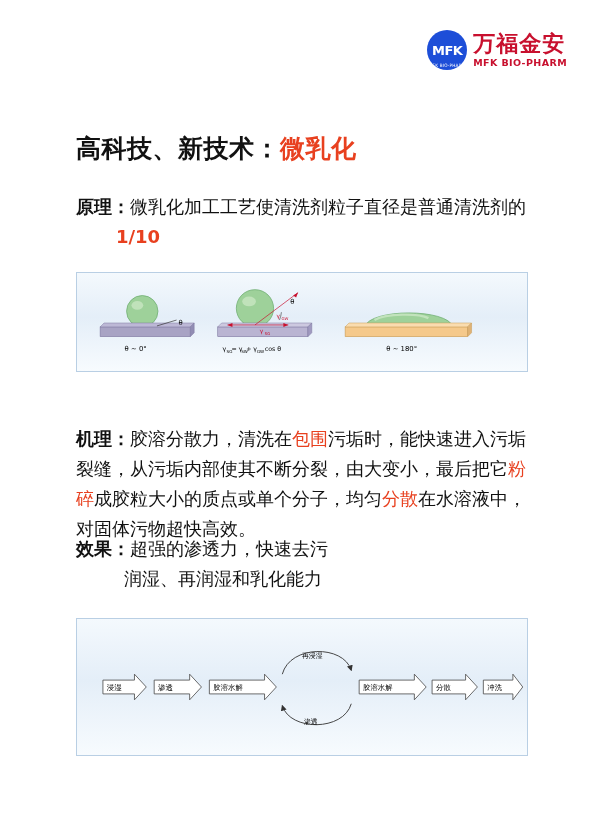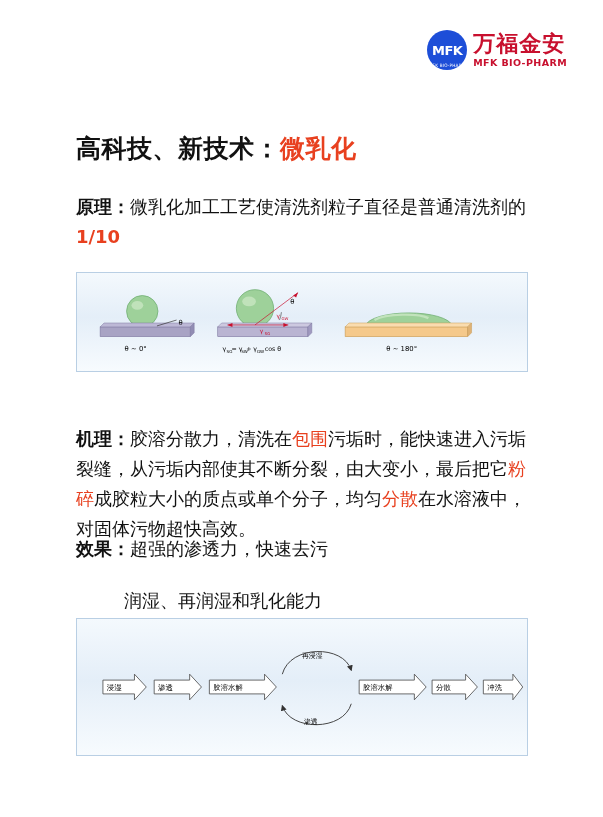--- a/index.html
+++ b/index.html
@@ -94,25 +94,25 @@
     position: absolute;
     left: 76px;
     width: 452px;
     font-size: 18px;
     line-height: 30px;
   }
   .red { color: #e8401f; }
   .blue-label { font-weight: bold; }
 
   #p-principle { top: 192px; }
-  #p-principle-2 { top: 222px; font-weight: bold; color: #e8401f; }
+  #p-principle-2 { top: 222px; font-weight: bold; color: #e8401f; margin-left: 40px; }
 
   #p-mechanism { top: 424px; }
   #p-effect { top: 534px; }
-  #p-effect-2 { top: 564px; padding-left: 48px; width: 404px; margin-top: 22px; }
+  #p-effect-2 { top: 564px; padding-left: 48px; width: 404px; }
 
   
   .figure {
     position: absolute;
     left: 76px;
     width: 452px;
     border: 1px solid #b9cfe4;
     background: linear-gradient(180deg,#f4f9fd 0%, #e4eef8 45%, #f7fbfe 100%);
     box-sizing: border-box;
   }

